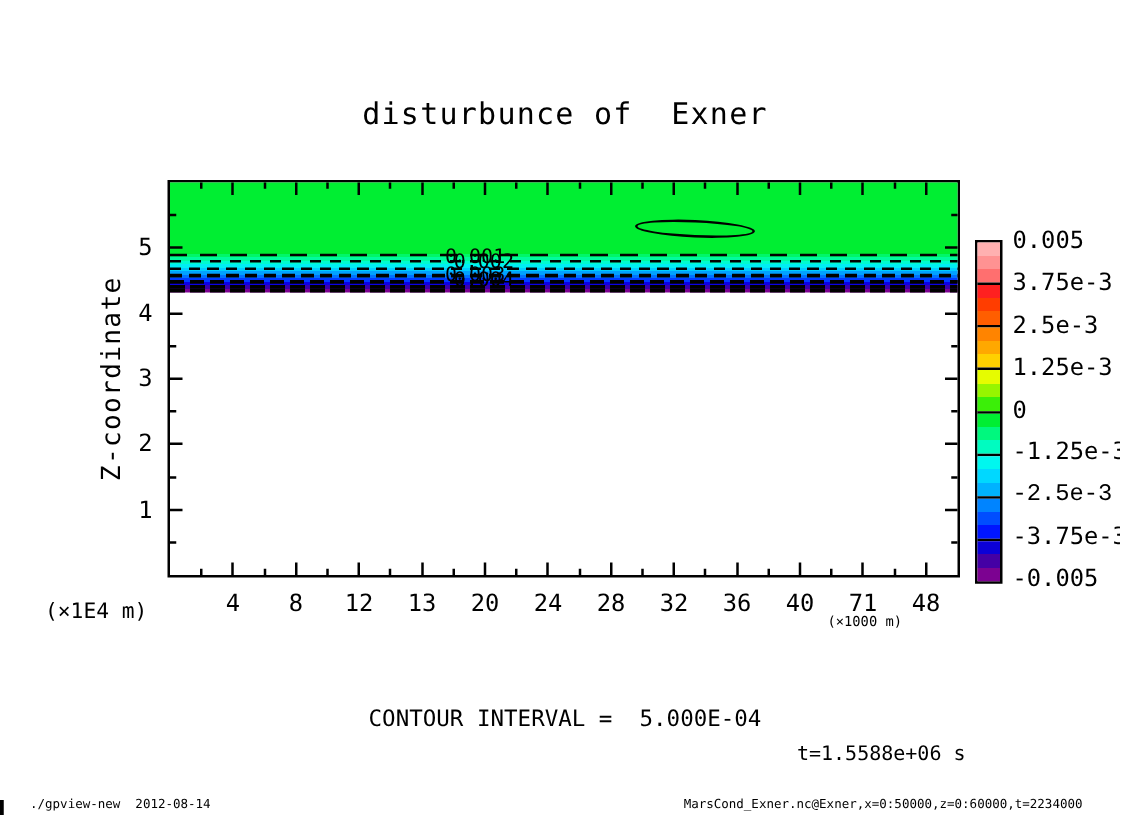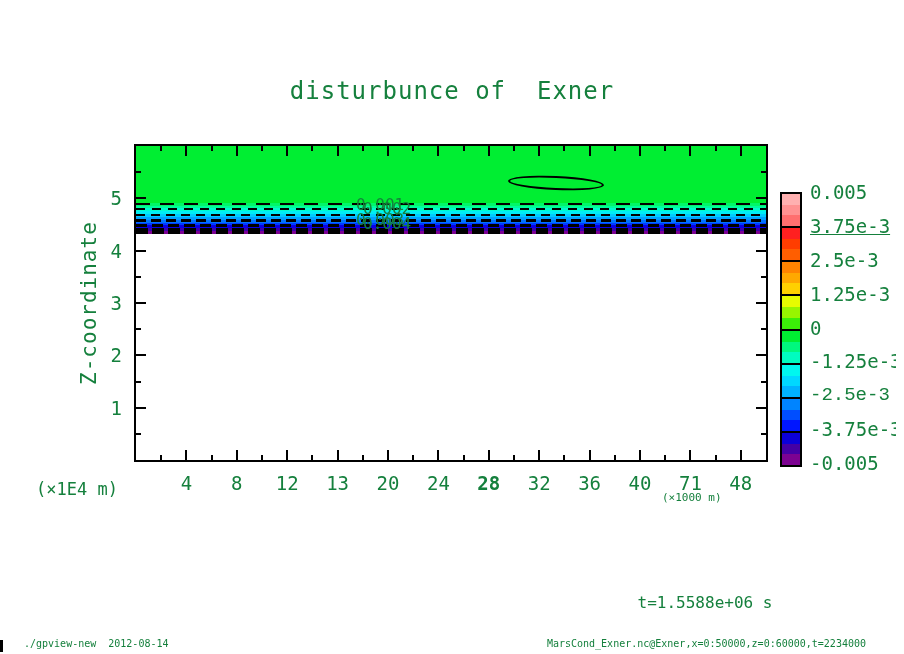--- a/index.html
+++ b/index.html
@@ -1,18 +1,18 @@
 <!DOCTYPE html>
 <html><head>
 <meta charset="utf-8">
 <style>
   html,body{margin:0;padding:0;background:#fff}
   .canvas{position:relative;width:896px;height:654px;background:#fff;
           font-family:"DejaVu Sans Mono","Liberation Mono",monospace;
-          color:#15803d;overflow:hidden;line-height:1.15}
+          color:#000000;overflow:hidden;line-height:1.15}
   .canvas div{position:absolute;white-space:pre}
   .title{top:78px;left:0;width:904px;text-align:center;font-size:24px;letter-spacing:1px}
   .plot{left:134px;top:144px;width:630px;height:314px;border:2px solid #000;background:#fff}
   .green-field{left:0;top:0;width:630px;height:54px;background:#00ee32}
   .band{left:0;top:54px;width:630px;height:34px}
   .ellipse{border:2px solid #000;border-radius:50%;transform:rotate(2.5deg);background:transparent}
   .clabel{font-size:16px;line-height:16px}
   .yaxis-title{left:-51px;top:291px;width:280px;text-align:center;font-size:21px;letter-spacing:1px;transform:rotate(-90deg)}
   .xaxis-title{left:0;top:518px;width:904px;text-align:center;font-size:21px;letter-spacing:1px}
   .yunit{left:36px;top:480px;font-size:17px}
@@ -41,44 +41,45 @@
     <div class="band" id="band" style="background: linear-gradient(rgb(0, 238, 50) 0%, rgb(0, 238, 50) 8.33%, rgb(0, 247, 104) 8.33%, rgb(0, 247, 104) 16.67%, rgb(0, 251, 158) 16.67%, rgb(0, 251, 158) 25%, rgb(0, 251, 207) 25%, rgb(0, 251, 207) 33.33%, rgb(0, 238, 244) 33.33%, rgb(0, 238, 244) 41.67%, rgb(0, 204, 255) 41.67%, rgb(0, 204, 255) 50%, rgb(0, 162, 255) 50%, rgb(0, 162, 255) 58.33%, rgb(0, 114, 255) 58.33%, rgb(0, 114, 255) 66.67%, rgb(0, 60, 255) 66.67%, rgb(0, 60, 255) 75%, rgb(11, 0, 230) 75%, rgb(11, 0, 230) 83.33%, rgb(60, 0, 173) 83.33%, rgb(60, 0, 173) 91.67%, rgb(124, 2, 145) 91.67%, rgb(124, 2, 145) 100%);"></div>
     <div class="ellipse" id="ellipse" style="left: 372px; top: 30px; width: 92px; height: 10px;"></div>
   <div style="left: 24.2px; top: 0px; width: 2px; height: 5px; background: rgb(0, 0, 0);"></div><div style="left: 24.2px; bottom: 0px; width: 2px; height: 5px; background: rgb(0, 0, 0);"></div><div style="left: 49.4px; top: 0px; width: 2px; height: 10px; background: rgb(0, 0, 0);"></div><div style="left: 49.4px; bottom: 0px; width: 2px; height: 10px; background: rgb(0, 0, 0);"></div><div style="left: 74.6px; top: 0px; width: 2px; height: 5px; background: rgb(0, 0, 0);"></div><div style="left: 74.6px; bottom: 0px; width: 2px; height: 5px; background: rgb(0, 0, 0);"></div><div style="left: 99.8px; top: 0px; width: 2px; height: 10px; background: rgb(0, 0, 0);"></div><div style="left: 99.8px; bottom: 0px; width: 2px; height: 10px; background: rgb(0, 0, 0);"></div><div style="left: 125px; top: 0px; width: 2px; height: 5px; background: rgb(0, 0, 0);"></div><div style="left: 125px; bottom: 0px; width: 2px; height: 5px; background: rgb(0, 0, 0);"></div><div style="left: 150.2px; top: 0px; width: 2px; height: 10px; background: rgb(0, 0, 0);"></div><div style="left: 150.2px; bottom: 0px; width: 2px; height: 10px; background: rgb(0, 0, 0);"></div><div style="left: 175.4px; top: 0px; width: 2px; height: 5px; background: rgb(0, 0, 0);"></div><div style="left: 175.4px; bottom: 0px; width: 2px; height: 5px; background: rgb(0, 0, 0);"></div><div style="left: 200.6px; top: 0px; width: 2px; height: 10px; background: rgb(0, 0, 0);"></div><div style="left: 200.6px; bottom: 0px; width: 2px; height: 10px; background: rgb(0, 0, 0);"></div><div style="left: 225.8px; top: 0px; width: 2px; height: 5px; background: rgb(0, 0, 0);"></div><div style="left: 225.8px; bottom: 0px; width: 2px; height: 5px; background: rgb(0, 0, 0);"></div><div style="left: 251px; top: 0px; width: 2px; height: 10px; background: rgb(0, 0, 0);"></div><div style="left: 251px; bottom: 0px; width: 2px; height: 10px; background: rgb(0, 0, 0);"></div><div style="left: 276.2px; top: 0px; width: 2px; height: 5px; background: rgb(0, 0, 0);"></div><div style="left: 276.2px; bottom: 0px; width: 2px; height: 5px; background: rgb(0, 0, 0);"></div><div style="left: 301.4px; top: 0px; width: 2px; height: 10px; background: rgb(0, 0, 0);"></div><div style="left: 301.4px; bottom: 0px; width: 2px; height: 10px; background: rgb(0, 0, 0);"></div><div style="left: 326.6px; top: 0px; width: 2px; height: 5px; background: rgb(0, 0, 0);"></div><div style="left: 326.6px; bottom: 0px; width: 2px; height: 5px; background: rgb(0, 0, 0);"></div><div style="left: 351.8px; top: 0px; width: 2px; height: 10px; background: rgb(0, 0, 0);"></div><div style="left: 351.8px; bottom: 0px; width: 2px; height: 10px; background: rgb(0, 0, 0);"></div><div style="left: 377px; top: 0px; width: 2px; height: 5px; background: rgb(0, 0, 0);"></div><div style="left: 377px; bottom: 0px; width: 2px; height: 5px; background: rgb(0, 0, 0);"></div><div style="left: 402.2px; top: 0px; width: 2px; height: 10px; background: rgb(0, 0, 0);"></div><div style="left: 402.2px; bottom: 0px; width: 2px; height: 10px; background: rgb(0, 0, 0);"></div><div style="left: 427.4px; top: 0px; width: 2px; height: 5px; background: rgb(0, 0, 0);"></div><div style="left: 427.4px; bottom: 0px; width: 2px; height: 5px; background: rgb(0, 0, 0);"></div><div style="left: 452.6px; top: 0px; width: 2px; height: 10px; background: rgb(0, 0, 0);"></div><div style="left: 452.6px; bottom: 0px; width: 2px; height: 10px; background: rgb(0, 0, 0);"></div><div style="left: 477.8px; top: 0px; width: 2px; height: 5px; background: rgb(0, 0, 0);"></div><div style="left: 477.8px; bottom: 0px; width: 2px; height: 5px; background: rgb(0, 0, 0);"></div><div style="left: 503px; top: 0px; width: 2px; height: 10px; background: rgb(0, 0, 0);"></div><div style="left: 503px; bottom: 0px; width: 2px; height: 10px; background: rgb(0, 0, 0);"></div><div style="left: 528.2px; top: 0px; width: 2px; height: 5px; background: rgb(0, 0, 0);"></div><div style="left: 528.2px; bottom: 0px; width: 2px; height: 5px; background: rgb(0, 0, 0);"></div><div style="left: 553.4px; top: 0px; width: 2px; height: 10px; background: rgb(0, 0, 0);"></div><div style="left: 553.4px; bottom: 0px; width: 2px; height: 10px; background: rgb(0, 0, 0);"></div><div style="left: 578.6px; top: 0px; width: 2px; height: 5px; background: rgb(0, 0, 0);"></div><div style="left: 578.6px; bottom: 0px; width: 2px; height: 5px; background: rgb(0, 0, 0);"></div><div style="left: 603.8px; top: 0px; width: 2px; height: 10px; background: rgb(0, 0, 0);"></div><div style="left: 603.8px; bottom: 0px; width: 2px; height: 10px; background: rgb(0, 0, 0);"></div><div style="left: 0px; top: 286.833px; width: 5px; height: 2px; background: rgb(0, 0, 0);"></div><div style="right: 0px; top: 286.833px; width: 5px; height: 2px; background: rgb(0, 0, 0);"></div><div style="left: 0px; top: 260.667px; width: 10px; height: 2px; background: rgb(0, 0, 0);"></div><div style="right: 0px; top: 260.667px; width: 10px; height: 2px; background: rgb(0, 0, 0);"></div><div style="left: 0px; top: 234.5px; width: 5px; height: 2px; background: rgb(0, 0, 0);"></div><div style="right: 0px; top: 234.5px; width: 5px; height: 2px; background: rgb(0, 0, 0);"></div><div style="left: 0px; top: 208.333px; width: 10px; height: 2px; background: rgb(0, 0, 0);"></div><div style="right: 0px; top: 208.333px; width: 10px; height: 2px; background: rgb(0, 0, 0);"></div><div style="left: 0px; top: 182.167px; width: 5px; height: 2px; background: rgb(0, 0, 0);"></div><div style="right: 0px; top: 182.167px; width: 5px; height: 2px; background: rgb(0, 0, 0);"></div><div style="left: 0px; top: 156px; width: 10px; height: 2px; background: rgb(0, 0, 0);"></div><div style="right: 0px; top: 156px; width: 10px; height: 2px; background: rgb(0, 0, 0);"></div><div style="left: 0px; top: 129.833px; width: 5px; height: 2px; background: rgb(0, 0, 0);"></div><div style="right: 0px; top: 129.833px; width: 5px; height: 2px; background: rgb(0, 0, 0);"></div><div style="left: 0px; top: 103.667px; width: 10px; height: 2px; background: rgb(0, 0, 0);"></div><div style="right: 0px; top: 103.667px; width: 10px; height: 2px; background: rgb(0, 0, 0);"></div><div style="left: 0px; top: 77.5px; width: 5px; height: 2px; background: rgb(0, 0, 0);"></div><div style="right: 0px; top: 77.5px; width: 5px; height: 2px; background: rgb(0, 0, 0);"></div><div style="left: 0px; top: 51.3333px; width: 10px; height: 2px; background: rgb(0, 0, 0);"></div><div style="right: 0px; top: 51.3333px; width: 10px; height: 2px; background: rgb(0, 0, 0);"></div><div style="left: 0px; top: 25.1667px; width: 5px; height: 2px; background: rgb(0, 0, 0);"></div><div style="right: 0px; top: 25.1667px; width: 5px; height: 2px; background: rgb(0, 0, 0);"></div><div style="left: 0px; top: 57px; width: 630px; height: 2px; background: repeating-linear-gradient(90deg, rgb(0, 0, 0) 0px, rgb(0, 0, 0) 14px, transparent 14px, transparent 24px);"></div><div style="left: 0px; top: 62px; width: 630px; height: 2px; background: repeating-linear-gradient(90deg, rgb(0, 0, 0) 0px, rgb(0, 0, 0) 9px, transparent 9px, transparent 16px);"></div><div style="left: 0px; top: 68px; width: 630px; height: 2px; background: repeating-linear-gradient(90deg, rgb(0, 0, 0) 0px, rgb(0, 0, 0) 9px, transparent 9px, transparent 15px);"></div><div style="left: 0px; top: 73px; width: 630px; height: 3px; background: repeating-linear-gradient(90deg, rgb(0, 0, 0) 0px, rgb(0, 0, 0) 10px, transparent 10px, transparent 15px);"></div><div style="left: 0px; top: 78px; width: 630px; height: 3px; background: repeating-linear-gradient(90deg, rgb(0, 0, 0) 0px, rgb(0, 0, 0) 11px, transparent 11px, transparent 16px);"></div><div style="left: 0px; top: 82px; width: 630px; height: 3px; background: repeating-linear-gradient(90deg, rgb(0, 0, 0) 0px, rgb(0, 0, 0) 12px, transparent 12px, transparent 16px);"></div><div style="left: 0px; top: 85px; width: 630px; height: 3px; background: repeating-linear-gradient(90deg, rgb(0, 0, 0) 0px, rgb(0, 0, 0) 12px, transparent 12px, transparent 16px);"></div><div class="clabel" style="left: 220px; top: 51px;">0.001</div><div class="clabel" style="left: 227px; top: 55px;">0.002</div><div class="clabel" style="left: 220px; top: 66px;">0.003</div><div class="clabel" style="left: 227px; top: 70px;">0.004</div></div>
 
   <div class="yaxis-title">Z-coordinate</div>
   <div class="yunit">(×1E4 m)</div>
   <div class="xunit">(×1000 m)</div>
 
   <div class="cbar" id="cbar"><div style="position: static; background: linear-gradient(rgb(255, 176, 176) 0px, rgb(255, 176, 176) 33%, rgb(255, 146, 146) 33%, rgb(255, 146, 146) 66%, rgb(255, 111, 111) 66%, rgb(255, 111, 111) 100%);"></div><div style="position: static; background: linear-gradient(rgb(255, 32, 32) 0px, rgb(255, 32, 32) 33%, rgb(255, 61, 0) 33%, rgb(255, 61, 0) 66%, rgb(255, 94, 0) 66%, rgb(255, 94, 0) 100%);"></div><div style="position: static; background: linear-gradient(rgb(255, 132, 0) 0px, rgb(255, 132, 0) 33%, rgb(255, 168, 0) 33%, rgb(255, 168, 0) 66%, rgb(255, 208, 0) 66%, rgb(255, 208, 0) 100%);"></div><div style="position: static; background: linear-gradient(rgb(230, 252, 0) 0px, rgb(230, 252, 0) 33%, rgb(151, 245, 0) 33%, rgb(151, 245, 0) 66%, rgb(59, 239, 8) 66%, rgb(59, 239, 8) 100%);"></div><div style="position: static; background: linear-gradient(rgb(0, 238, 50) 0px, rgb(0, 238, 50) 33%, rgb(0, 248, 126) 33%, rgb(0, 248, 126) 66%, rgb(0, 252, 192) 66%, rgb(0, 252, 192) 100%);"></div><div style="position: static; background: linear-gradient(rgb(0, 247, 239) 0px, rgb(0, 247, 239) 33%, rgb(0, 216, 255) 33%, rgb(0, 216, 255) 66%, rgb(0, 178, 255) 66%, rgb(0, 178, 255) 100%);"></div><div style="position: static; background: linear-gradient(rgb(0, 132, 255) 0px, rgb(0, 132, 255) 33%, rgb(0, 78, 255) 33%, rgb(0, 78, 255) 66%, rgb(0, 22, 255) 66%, rgb(0, 22, 255) 100%);"></div><div style="position: static; background: linear-gradient(rgb(11, 0, 216) 0px, rgb(11, 0, 216) 33%, rgb(68, 0, 165) 33%, rgb(68, 0, 165) 66%, rgb(124, 2, 145) 66%, rgb(124, 2, 145) 100%);"></div></div>
 
+  <div class="cinterval">CONTOUR INTERVAL =  5.000E-04</div>
   <div class="time">t=1.5588e+06 s</div>
   <div class="footer-l">./gpview-new  2012-08-14</div>
   <div class="footer-r">MarsCond_Exner.nc@Exner,x=0:50000,z=0:60000,t=2234000</div>
   <div class="edge-mark"></div>
 
 <div class="xlabel" style="left: 164.4px; top: 472px; width: 44px; text-align: center;">4</div>
     <div class="xlabel" style="left: 214.8px; top: 472px; width: 44px; text-align: center;">8</div>
     <div class="xlabel" style="left: 265.2px; top: 472px; width: 44px; text-align: center;">12</div>
     <div class="xlabel" style="left: 315.6px; top: 472px; width: 44px; text-align: center;">13</div>
     <div class="xlabel" style="left: 366px; top: 472px; width: 44px; text-align: center;">20</div>
     <div class="xlabel" style="left: 416.4px; top: 472px; width: 44px; text-align: center;">24</div>
-    <div class="xlabel" style="left: 466.8px; top: 472px; width: 44px; text-align: center; font-weight: bold;">28</div>
+    <div class="xlabel" style="left: 466.8px; top: 472px; width: 44px; text-align: center;">28</div>
     <div class="xlabel" style="left: 517.2px; top: 472px; width: 44px; text-align: center;">32</div>
     <div class="xlabel" style="left: 567.6px; top: 472px; width: 44px; text-align: center;">36</div>
     <div class="xlabel" style="left: 618px; top: 472px; width: 44px; text-align: center;">40</div>
     <div class="xlabel" style="left: 668.4px; top: 472px; width: 44px; text-align: center;">71</div>
     <div class="xlabel" style="left: 718.8px; top: 472px; width: 44px; text-align: center;">48</div>
     <div class="ylabel" style="left: 78px; top: 396.667px; width: 44px; text-align: right;">1</div>
     <div class="ylabel" style="left: 78px; top: 344.333px; width: 44px; text-align: right;">2</div>
     <div class="ylabel" style="left: 78px; top: 292px; width: 44px; text-align: right;">3</div>
     <div class="ylabel" style="left: 78px; top: 239.667px; width: 44px; text-align: right;">4</div>
     <div class="ylabel" style="left: 78px; top: 187.333px; width: 44px; text-align: right;">5</div>
     <div class="cbar-label" style="left: 810px; top: 182px;">0.005</div>
-    <div class="cbar-label" style="left: 810px; top: 215.875px; text-decoration: underline;">3.75e-3</div>
+    <div class="cbar-label" style="left: 810px; top: 215.875px;">3.75e-3</div>
     <div class="cbar-label" style="left: 810px; top: 249.75px;">2.5e-3</div>
     <div class="cbar-label" style="left: 810px; top: 283.625px;">1.25e-3</div>
     <div class="cbar-label" style="left: 810px; top: 317.5px;">0</div>
     <div class="cbar-label" style="left: 810px; top: 351.375px;">-1.25e-3</div>
     <div class="cbar-label" style="left: 810px; top: 385.25px; font-family: Liberation Mono, monospace;">-2.5e-3</div>
     <div class="cbar-label" style="left: 810px; top: 419.125px;">-3.75e-3</div>
     <div class="cbar-label" style="left: 810px; top: 453px;">-0.005</div>
   </div>
 
 </body></html>

